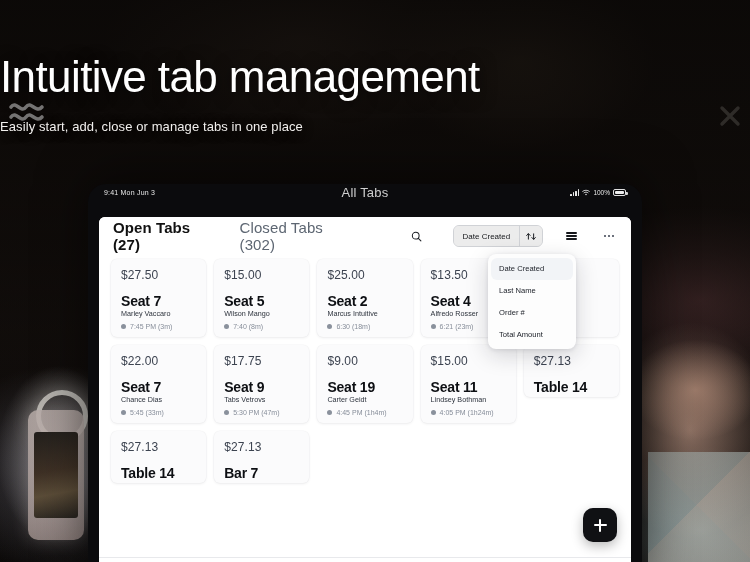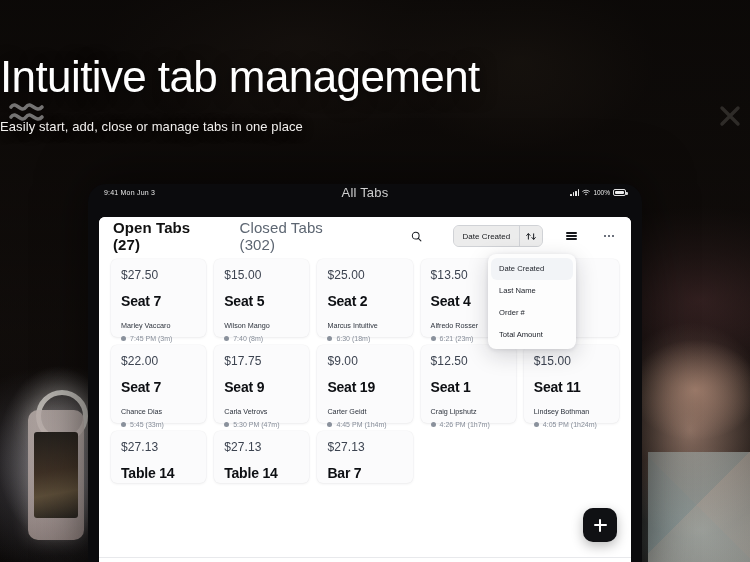--- a/index.html
+++ b/index.html
@@ -306,21 +306,20 @@
     font-weight: 700;
     color: #0d0f13;
     margin-top: 11px;
     letter-spacing: -.2px;
   }
   .card .spacer { flex: 1; }
   .card .person {
     font-size: 7.2px;
     color: #2c323c;
     margin-bottom: 5px;
-    margin-top: 12px;
   }
   .card .meta {
     font-size: 7px;
     color: #868d99;
     display: flex;
     align-items: center;
     gap: 4px;
   }
   .clock-dot {
     width: 5px; height: 5px;
@@ -527,48 +526,38 @@
             <div class="meta">
               <span class="clock-dot"></span>
               <span>5:45 (33m)</span>
             </div>
           </div>
 
           <div class="card">
             <div class="amount">$17.75</div>
             <div class="title">Seat 9</div>
             <div class="spacer"></div>
-            <div class="person">Carla Vetrovs</div>
+            <div class="person">Tabs Vetrovs</div>
             <div class="meta">
               <span class="clock-dot"></span>
               <span>5:30 PM (47m)</span>
             </div>
           </div>
 
           <div class="card">
             <div class="amount">$9.00</div>
             <div class="title">Seat 19</div>
             <div class="spacer"></div>
             <div class="person">Carter Geidt</div>
             <div class="meta">
               <span class="clock-dot"></span>
               <span>4:45 PM (1h4m)</span>
             </div>
           </div>
 
-          <div class="card">
-            <div class="amount">$12.50</div>
-            <div class="title">Seat 1</div>
-            <div class="spacer"></div>
-            <div class="person">Craig Lipshutz</div>
-            <div class="meta">
-              <span class="clock-dot"></span>
-              <span>4:26 PM (1h7m)</span>
-            </div>
-          </div>
 
           <div class="card">
             <div class="amount">$15.00</div>
             <div class="title">Seat 11</div>
             <div class="spacer"></div>
             <div class="person">Lindsey Bothman</div>
             <div class="meta">
               <span class="clock-dot"></span>
               <span>4:05 PM (1h24m)</span>
             </div>

